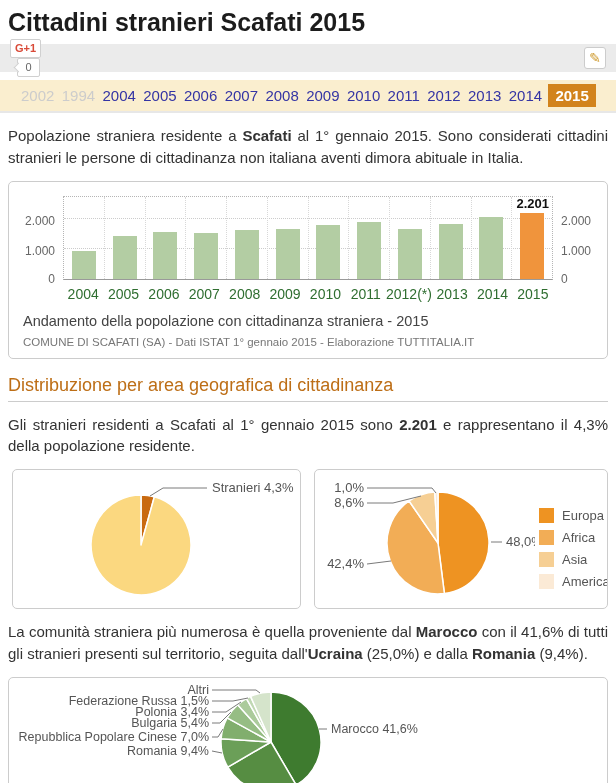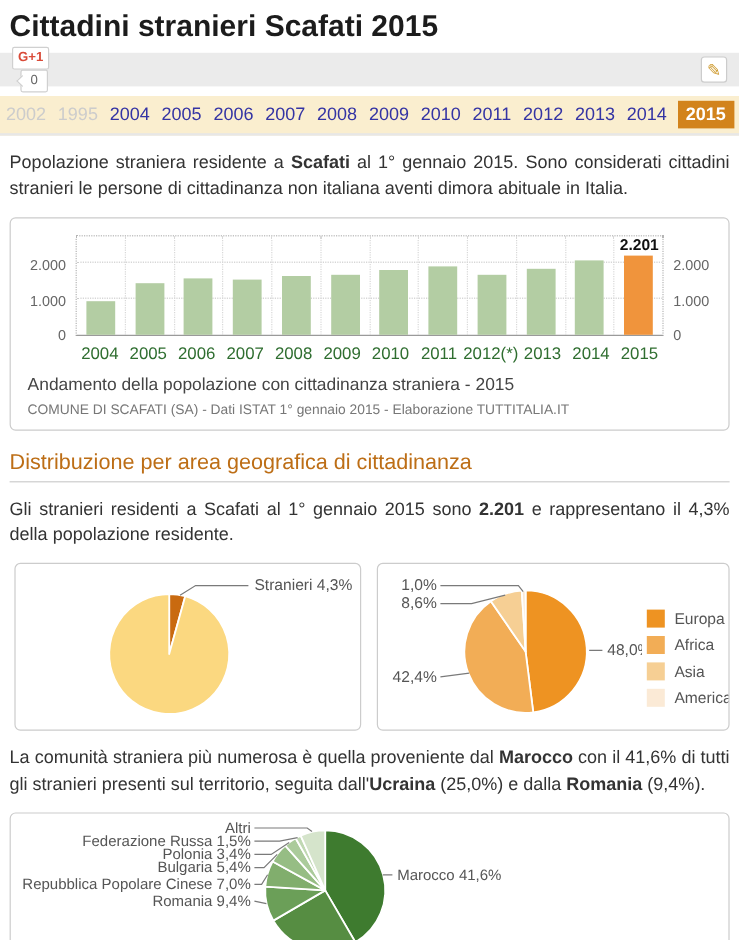--- a/index.html
+++ b/index.html
@@ -44,21 +44,21 @@
     width: 22px; height: 22px; background: #fff;
     border: 1px solid #ccc; border-radius: 3px;
     display: flex; align-items: center; justify-content: center;
     font-size: 14px; color: #cf9b30; cursor: pointer;
   }
   .year-nav {
     margin-top: 8px;
     background: #faeecf;
     border-bottom: 2px solid #e7e7e7;
     display: flex; align-items: center; justify-content: space-between;
-    padding: 4px 4px;
+    padding: 4px 20px;
     font-size: 15px;
   }
   .year { color: #3434a4; cursor: pointer; padding: 2px 1px; }
   .year.disabled { color: #cccccc; cursor: default; }
   .year.active {
     background: #d2831c; color: #fff; font-weight: bold;
     padding: 3px 7px;
   }
   .body-text {
     font-size: 15px; line-height: 1.45; text-align: justify;
@@ -138,21 +138,21 @@
     <span class="gplus-btn">G+1</span>
     <span class="gplus-count">0</span>
   </div>
   <div class="edit-btn">
     <span>✎</span>
   </div>
 </div>
 
 <nav class="year-nav">
     <span class="year disabled">2002</span>
-    <span class="year disabled">1995</span>
+    <span class="year disabled">1994</span>
     <span class="year">2004</span>
     <span class="year">2005</span>
     <span class="year">2006</span>
     <span class="year">2007</span>
     <span class="year">2008</span>
     <span class="year">2009</span>
     <span class="year">2010</span>
     <span class="year">2011</span>
     <span class="year">2012</span>
     <span class="year">2013</span>

